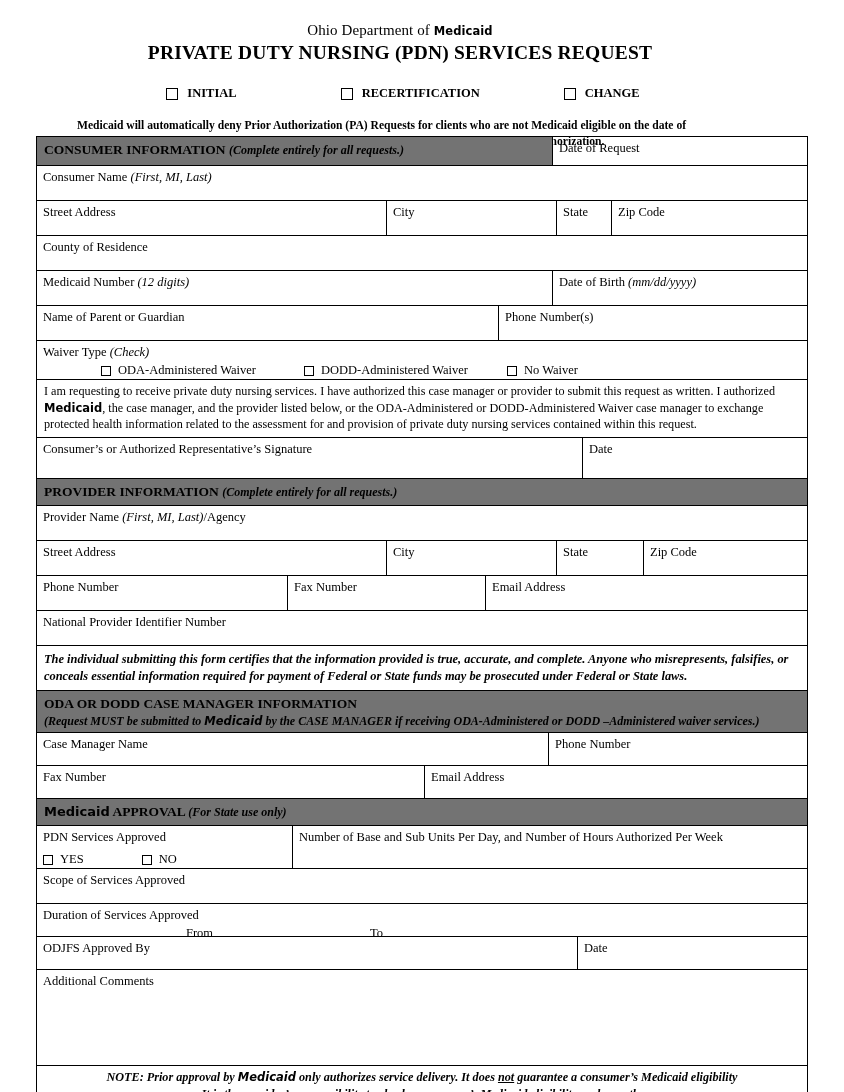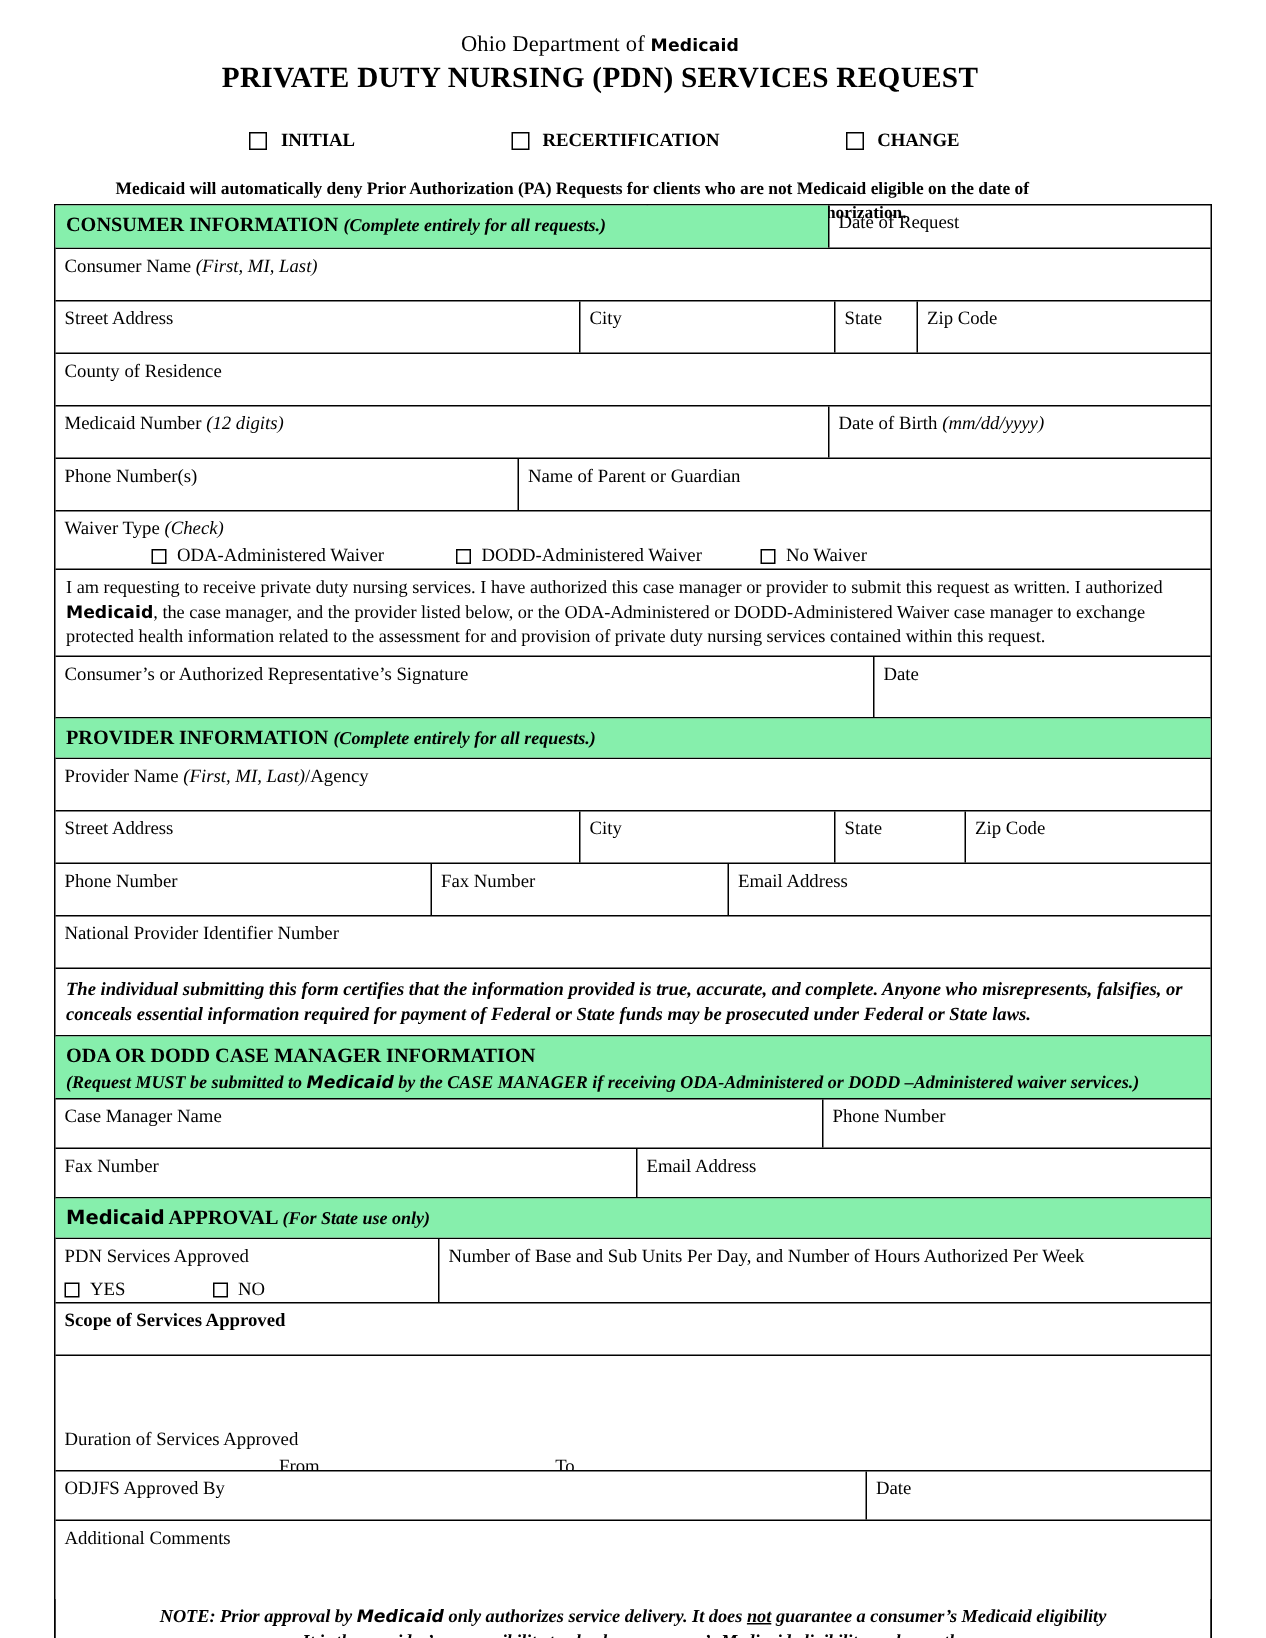--- a/index.html
+++ b/index.html
@@ -99,21 +99,21 @@
     padding: 4px 0 0 6px;
     font-size: 12.5px;
     position: relative;
     overflow: hidden;
   }
   .cell + .cell { border-left: 1px solid #000; }
   .it { font-style: italic; }
   .mc { font-family: "DejaVu Sans", sans-serif; font-size: 11.5px; font-weight: bold; }
 
   .sec {
-    background: #86efac;
+    background: #737373;
     font-weight: bold;
     font-size: 13.5px;
     padding: 5px 0 5px 7px;
   }
   .sec .sub { font-size: 12px; font-style: italic; font-weight: bold; }
 
   .para {
     font-size: 12.2px;
     line-height: 1.37;
     padding: 4px 8px 4px 7px;
@@ -225,22 +225,22 @@
     <div class="row">
       <div class="cell h34" style="width:397px;"><span>County of Residence</span></div>
     </div>
 
     <div class="row">
       <div class="cell h34" style="width:515px;"><span>Medicaid Number </span><span class="it">(12 digits)</span></div>
       <div class="cell h34" style="width:254px;"><span>Date of Birth </span><span class="it">(mm/dd/yyyy)</span></div>
     </div>
 
     <div class="row">
+      <div class="cell h34" style="width:461px;"><span>Name of Parent or Guardian</span></div>
       <div class="cell h34" style="width:308px;"><span>Phone Number(s)</span></div>
-      <div class="cell h34" style="width:461px;"><span>Name of Parent or Guardian</span></div>
     </div>
 
     <div class="row">
       <div class="cell" style="width:770px;height:38px;">
         <span>Waiver Type </span><span class="it">(Check)</span>
         <div class="waiver-line">
           <span class="opt">
             <span class="cb cb-sm"></span>
             <span>ODA-Administered Waiver</span>
           </span>
@@ -330,25 +330,25 @@
           <span class="opt" style="display:flex;align-items:center;">
             <span class="cb cb-sm"></span>
             <span>NO</span>
           </span>
         </div>
       </div>
       <div class="cell" style="width:514px;height:42px;"><span>Number of Base and Sub Units Per Day, and Number of Hours Authorized Per Week</span></div>
     </div>
 
     <div class="row">
-      <div class="cell h34" style="width:770px;font-weight:bold;"><span>Scope of Services Approved</span></div>
-    </div>
-
-    <div class="row">
-      <div class="cell" style="width:770px;height:32px;margin-top:44px;">
+      <div class="cell h34" style="width:770px;"><span>Scope of Services Approved</span></div>
+    </div>
+
+    <div class="row">
+      <div class="cell" style="width:770px;height:32px;">
         <span>Duration of Services Approved</span>
         <div class="fromto">
           <span>From</span>
           <span class="to">To</span>
         </div>
       </div>
     </div>
 
     <div class="row">
       <div class="cell h32" style="width:540px;"><span>ODJFS Approved By</span></div>

